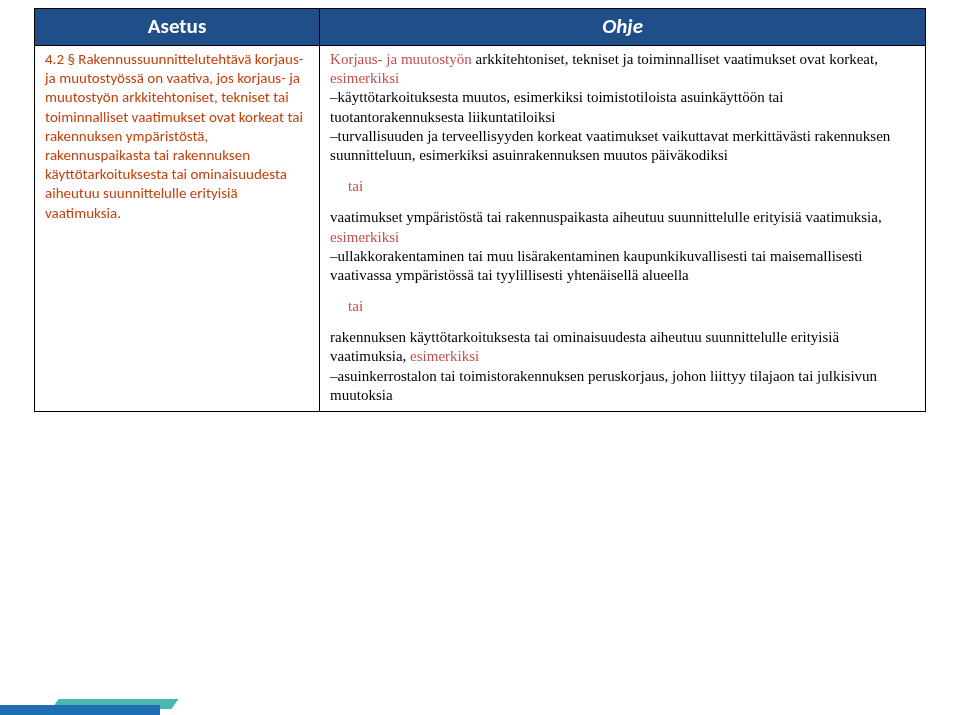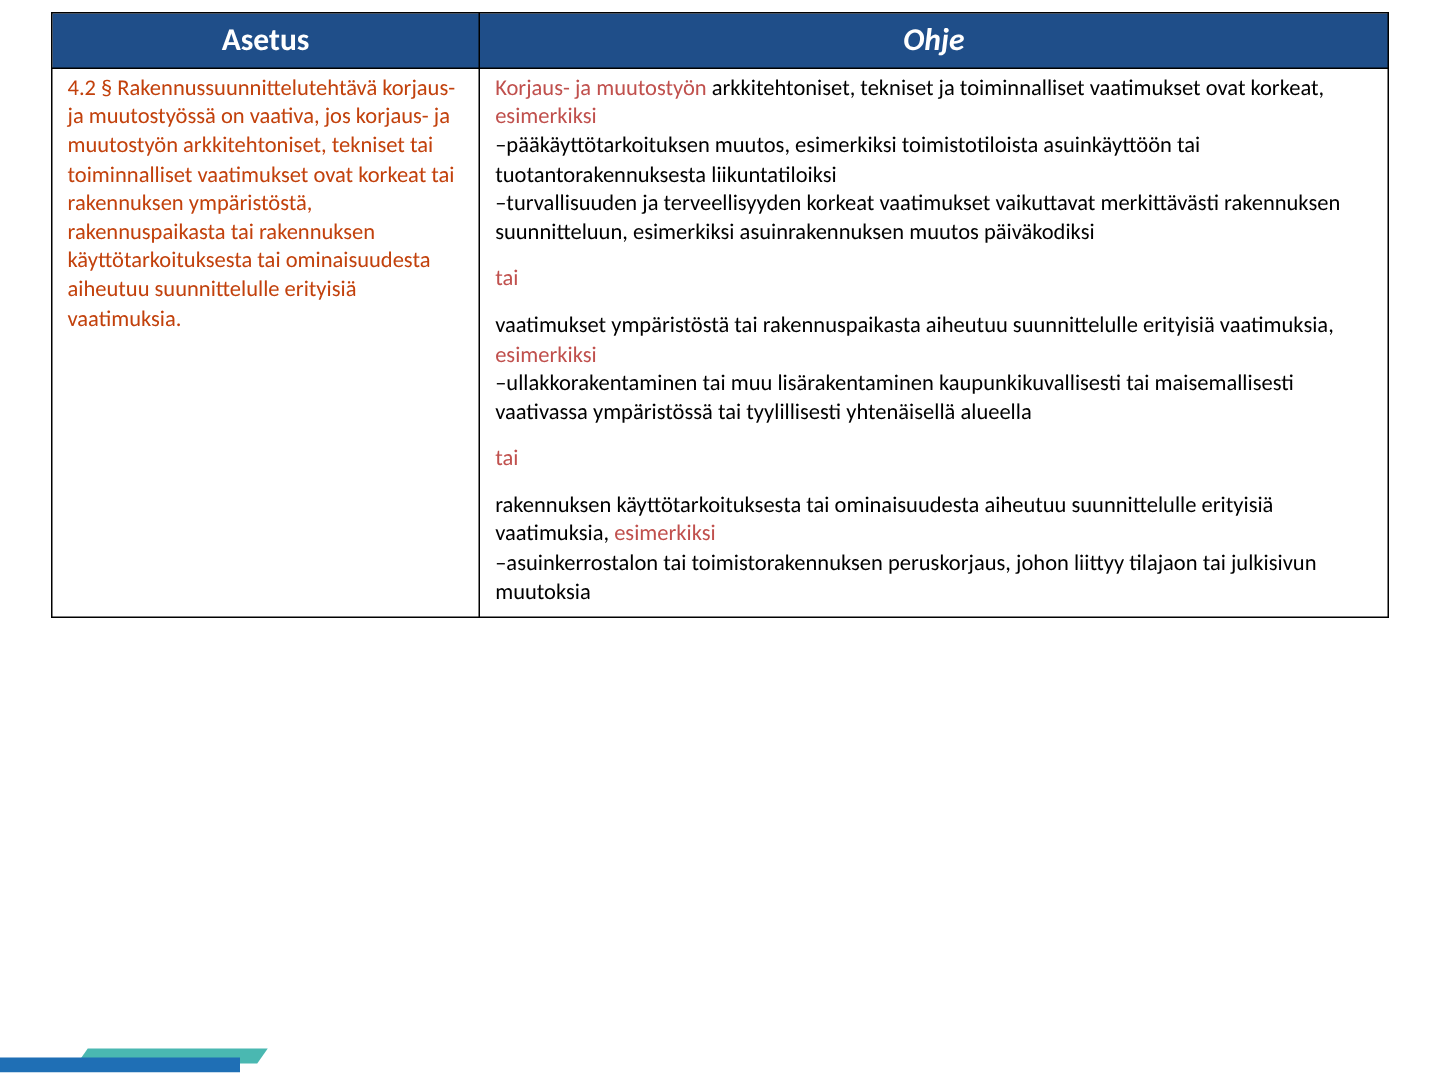--- a/index.html
+++ b/index.html
@@ -44,23 +44,24 @@
     color: #1f4e89;
     padding: 5px 0 5px 0;
   }
   .left-body {
     color: #c2410c;
     line-height: 1.28;
   }
   .right-body {
     color: #000;
     line-height: 1.28;
+    font-family: Liberation Serif, serif;
   }
   .highlight { color: #c0504d; }
-  .tai-block { margin: 12px 0; }
+  .tai-block { margin: 12px 18px; }
   .footer-accent {
     position: absolute;
     left: 0;
     bottom: 0;
     width: 180px;
     height: 28px;
   }
   .footer-accent .blue {
     position: absolute;
     left: 0; bottom: 0;
@@ -85,21 +86,21 @@
       <th class="hdr left">Asetus</th>
       <th class="hdr right">Ohje</th>
     </tr>
     <tr>
       <td class="left-body">
         <span>4.2 § Rakennussuunnittelutehtävä korjaus- ja muutostyössä on vaativa, jos korjaus- ja muutostyön arkkitehtoniset, tekniset tai toiminnalliset vaatimukset ovat korkeat tai rakennuksen ympäristöstä, rakennuspaikasta tai rakennuksen käyttötarkoituksesta tai ominaisuudesta aiheutuu suunnittelulle erityisiä vaatimuksia.</span>
       </td>
       <td class="right-body">
         <div>
           <span class="highlight">Korjaus- ja muutostyön</span><span> arkkitehtoniset, tekniset ja toiminnalliset vaatimukset ovat korkeat,</span><span class="highlight"> esimerkiksi</span>
-          <div>–pääkäyttötarkoituksen muutos, esimerkiksi toimistotiloista asuinkäyttöön tai tuotantorakennuksesta liikuntatiloiksi</div>
+          <div>–käyttötarkoituksesta muutos, esimerkiksi toimistotiloista asuinkäyttöön tai tuotantorakennuksesta liikuntatiloiksi</div>
           <div>–turvallisuuden ja terveellisyyden korkeat vaatimukset vaikuttavat merkittävästi rakennuksen suunnitteluun, esimerkiksi asuinrakennuksen muutos päiväkodiksi</div>
         </div>
 
         <div class="tai-block highlight">tai</div>
 
         <div>
           <span>vaatimukset ympäristöstä tai rakennuspaikasta aiheutuu suunnittelulle erityisiä vaatimuksia,</span><span class="highlight"> esimerkiksi</span>
           <div>–ullakkorakentaminen tai muu lisärakentaminen kaupunkikuvallisesti tai maisemallisesti vaativassa ympäristössä tai tyylillisesti yhtenäisellä alueella</div>
         </div>
 

